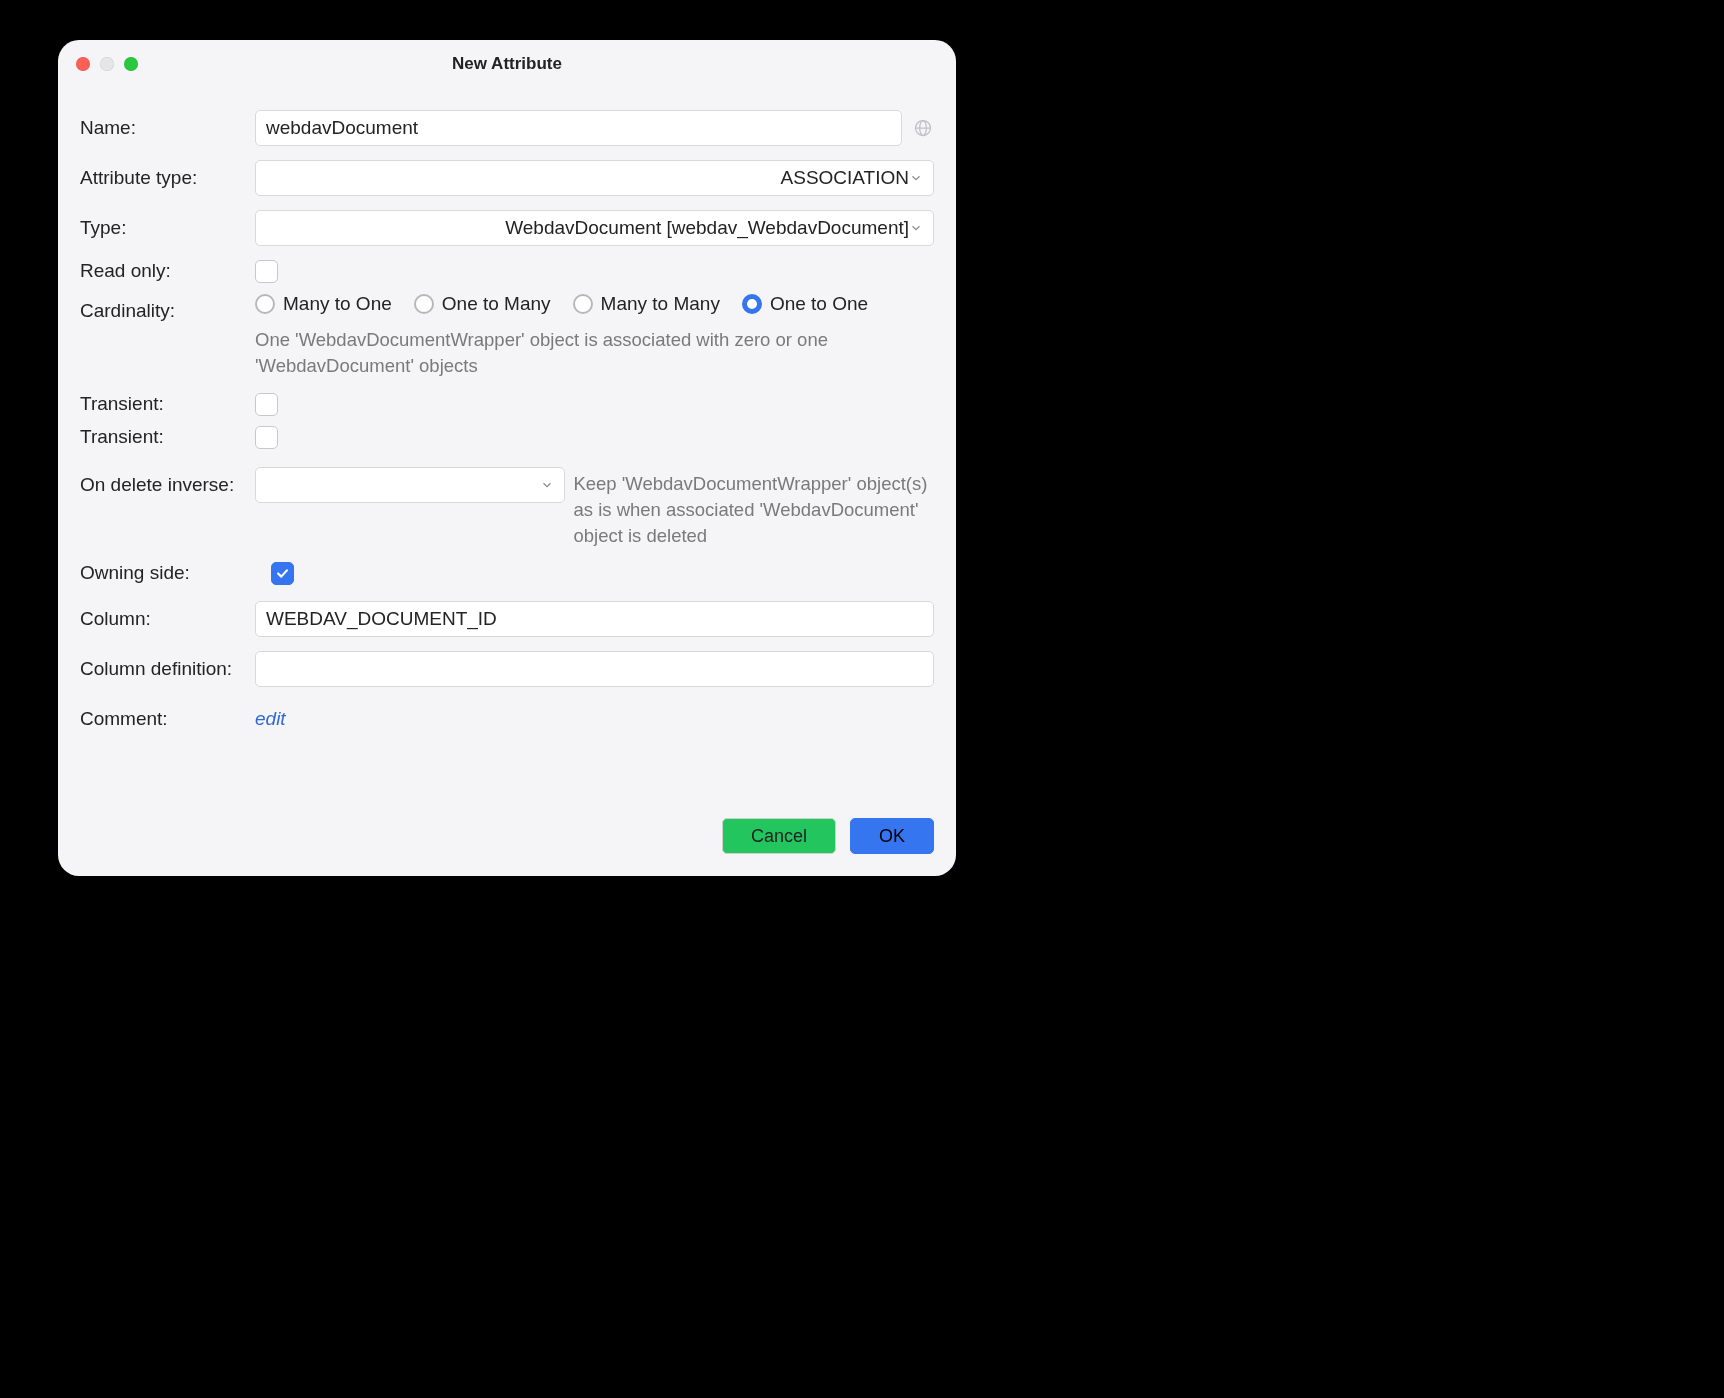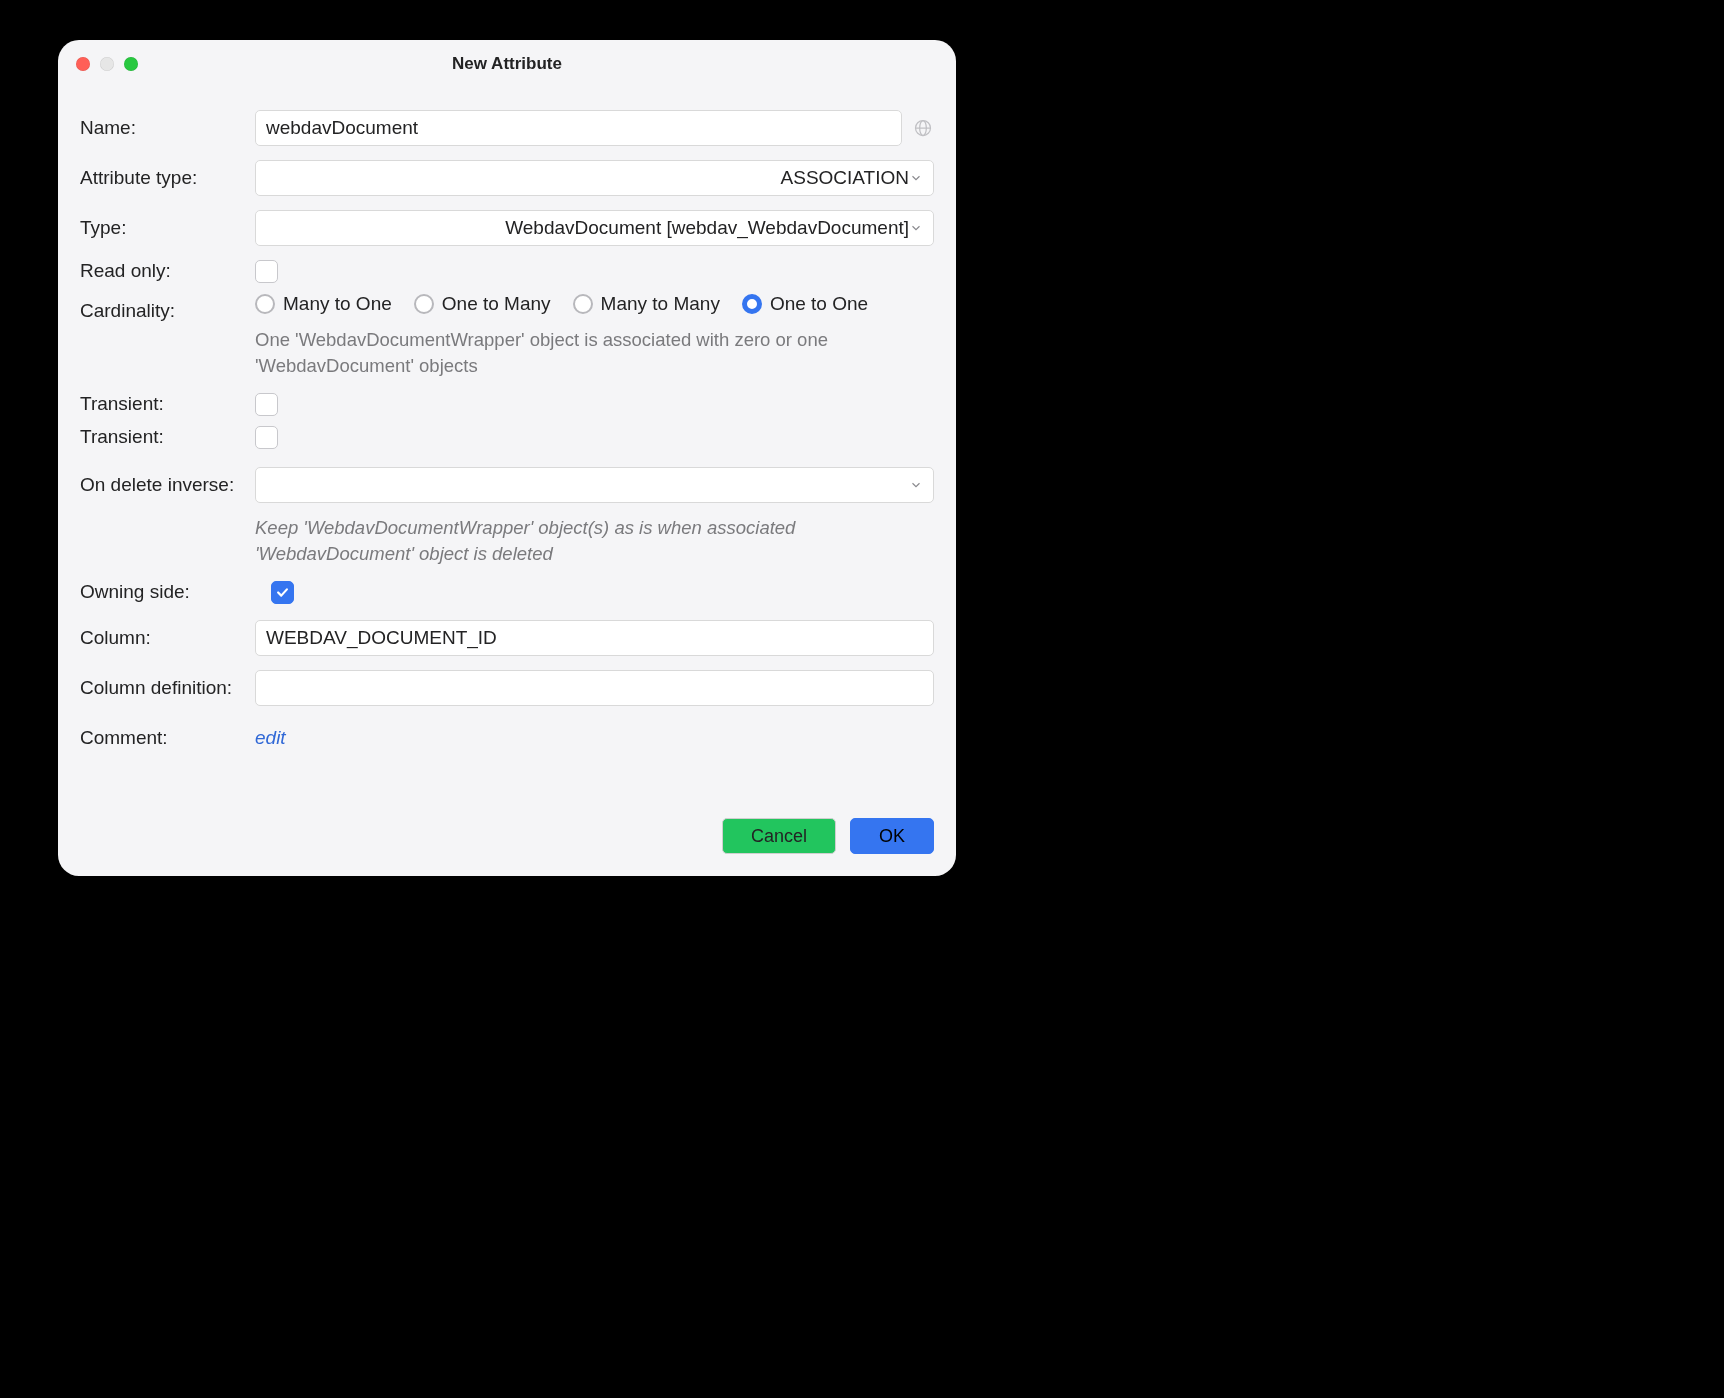--- a/index.html
+++ b/index.html
@@ -281,21 +281,21 @@
 
     <div class="row" style="margin-bottom:18px;">
       <div class="label-col" style="padding-top:0;">Transient:</div>
       <div class="field-col">
         <div class="checkbox"></div>
       </div>
     </div>
 
     <div class="row">
       <div class="label-col">On delete inverse:</div>
-      <div class="field-col" style="flex-direction:column; align-items:flex-start; gap:8px;font-style:italic;">
+      <div class="field-col" style="align-items:flex-start; gap:8px;">
         <div class="select" style="width:100%;">
           <span></span>
           <span class="chevron">
             <svg viewBox="0 0 24 24" width="14" height="14" fill="none" stroke="currentColor" stroke-width="2">
                 <polyline points="6 9 12 15 18 9"></polyline>
               </svg>
           </span>
         </div>
         <div class="hint">Keep 'WebdavDocumentWrapper' object(s) as is when associated 'WebdavDocument' object is deleted</div>
       </div>

